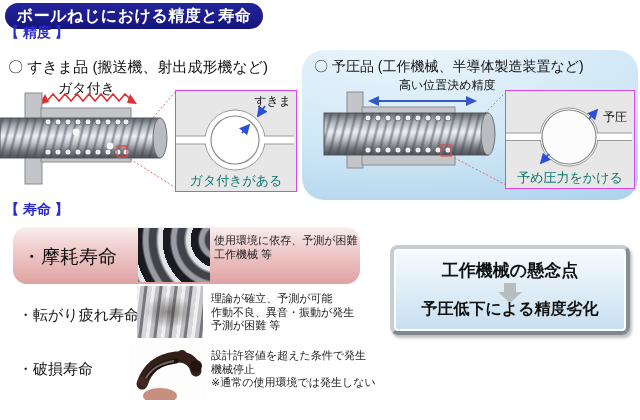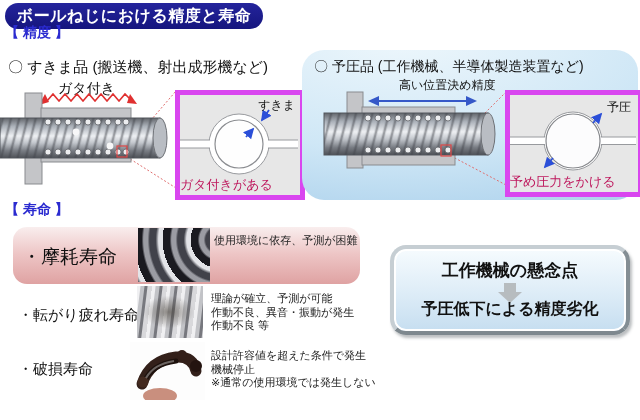--- a/index.html
+++ b/index.html
@@ -13,40 +13,40 @@
     border-radius:13px;letter-spacing:.5px;}
   .section-header{color:#2b2bd0;font-weight:bold;font-size:14px;}
 
   .diagram-heading{font-size:15px;color:#111;}
 
   
   .preload-panel{left:302px;top:50px;width:336px;height:150px;border-radius:22px;
     background:radial-gradient(140% 140% at 30% -10%, #eef7fc 0%, #cfe7f6 55%, #a5cdea 100%);}
 
   
-  .inset{background:#e7e7e7;border:5px solid #d946ef;}
+  .inset{background:#e7e7e7;border:1px solid #d946ef;}
   .inset .corner-label{position:absolute;font-size:12px;color:#111;}
-  .inset .bottom-label{position:absolute;left:0;right:0;bottom:1px;font-size:13px;color:#be185d;}
+  .inset .bottom-label{position:absolute;left:0;right:0;bottom:1px;text-align:center;font-size:13px;color:#0f766e;}
 
   
   .pink-box{left:13px;top:227px;width:347px;height:57px;border-radius:14px;
     background:linear-gradient(180deg,#f9eeee 0%,#eec7c7 45%,#dfa2a2 100%);}
   .life-name-big{font-size:19px;color:#111;}
   .life-name{font-size:15px;color:#111;}
   .life-desc{font-size:11px;line-height:13.5px;color:#222;white-space:nowrap;}
   .photo{position:absolute;}
   .photo-wear{left:138px;top:228px;width:72px;height:54px;
     background:repeating-radial-gradient(circle at 112% 22%, #e3e4e8 0 4px, #41424a 7px 13px, #9b9ca3 15px 19px, #1a1a20 21px 28px);}
   .photo-flake{left:137px;top:286px;width:66px;height:52px;
     background:radial-gradient(55% 45% at 48% 50%, rgba(70,64,56,.6) 0%, rgba(70,64,56,0) 70%),
       repeating-linear-gradient(97deg,#f0f0f2 0 3px,#c2c3c7 4px 7px,#77787e 8px 10px,#d8d8db 11px 15px);}
   .photo-break{left:130px;top:342px;width:75px;height:58px;background:#fdfdfd;}
 
   
-  .concern-box{left:390px;top:245px;width:240px;height:90px;border-radius:16px;
+  .concern-box{left:390px;top:245px;width:240px;height:90px;border-radius:8px;
     border:4px solid;border-color:#c6ced3 #848e94 #7e888e #c6ced3;
     background:linear-gradient(180deg,#f6fbfe 0%,#ddecf7 55%,#c6def0 100%);
     box-shadow:2px 3px 3px rgba(60,70,75,.35), inset 0 0 0 2px #ffffff;box-sizing:border-box;}
   .concern-box .line1{position:absolute;left:0;right:0;top:10px;text-align:center;font-size:17px;font-weight:bold;color:#111;}
   .concern-box .line2{position:absolute;left:0;right:0;bottom:11px;text-align:center;font-size:16px;font-weight:bold;color:#111;}
   .down-arrow{position:absolute;left:50%;top:34px;transform:translateX(-50%);width:24px;height:20px;}
   .down-arrow .stem{position:absolute;left:6px;top:0;width:12px;height:9px;background:#b7bcbf;}
   .down-arrow .head{position:absolute;left:0;top:9px;width:0;height:0;
     border-left:12px solid transparent;border-right:12px solid transparent;border-top:11px solid #b7bcbf;}
 </style>
@@ -213,40 +213,41 @@
           <line x1="0" y1="49.5" x2="35" y2="49.5" stroke="#989a9e"></line>
         <rect x="91" y="42" width="35" height="7.5" fill="#ffffff"></rect>
         <line x1="91" y1="42" x2="126" y2="42" stroke="#989a9e"></line>
           <line x1="91" y1="49.5" x2="126" y2="49.5" stroke="#989a9e"></line>
         <circle cx="63" cy="46" r="27" fill="#fcfcfd" stroke="#85878b" stroke-width="1.2"></circle>
         <g stroke="#2b4fd8" stroke-width="1.8">
           <line x1="83" y1="28" x2="91" y2="19" marker-end="url(#arrR)"></line>
           <line x1="43" y1="63" x2="35" y2="72" marker-end="url(#arrR)"></line>
         </g>
       </svg>
-      <span class="corner-label" style="top:4px;right:7px;margin-left:20px;">予圧</span>
+      <span class="corner-label" style="top:18px;right:7px;margin-left:20px;">予圧</span>
       <span class="bottom-label">予め圧力をかける</span>
     </div>
   </div>
 
   <div class="abs section-header" style="left:5px;top:201px;">【 寿命 】</div>
 
   <div class="abs pink-box"></div>
   <div class="abs life-name-big" style="left:22px;top:244px;">・摩耗寿命</div>
   <div class="photo photo-wear"></div>
   <div class="abs life-desc" style="left:214px;top:234px;">
     <div>使用環境に依存、予測が困難</div>
+    <div>工作機械 等</div>
   </div>
 
   <div class="abs life-name" style="left:18px;top:306px;">・転がり疲れ寿命</div>
   <div class="photo photo-flake"></div>
   <div class="abs life-desc" style="left:211px;top:292px;">
     <div>理論が確立、予測が可能</div>
     <div>作動不良、異音・振動が発生</div>
-    <div>作動不良 等</div>
+    <div>予測が困難 等</div>
   </div>
 
   <div class="abs life-name" style="left:18px;top:360px;">・破損寿命</div>
   <div class="photo photo-break">
     <svg width="75" height="58" viewBox="0 0 75 58">
       <ellipse cx="30" cy="54" rx="17" ry="8" fill="#c98f7e"></ellipse>
       <path d="M12,42 Q20,18 46,15 Q63,14 66,29" fill="none" stroke="#33201a" stroke-width="11" stroke-linecap="round"></path>
       <path d="M14,40 Q22,22 46,19" fill="none" stroke="#1d110d" stroke-width="5" stroke-linecap="round"></path>
       <circle cx="13" cy="40" r="5.5" fill="#42291f"></circle>
       <circle cx="66" cy="24" r="6" fill="#241410"></circle>

